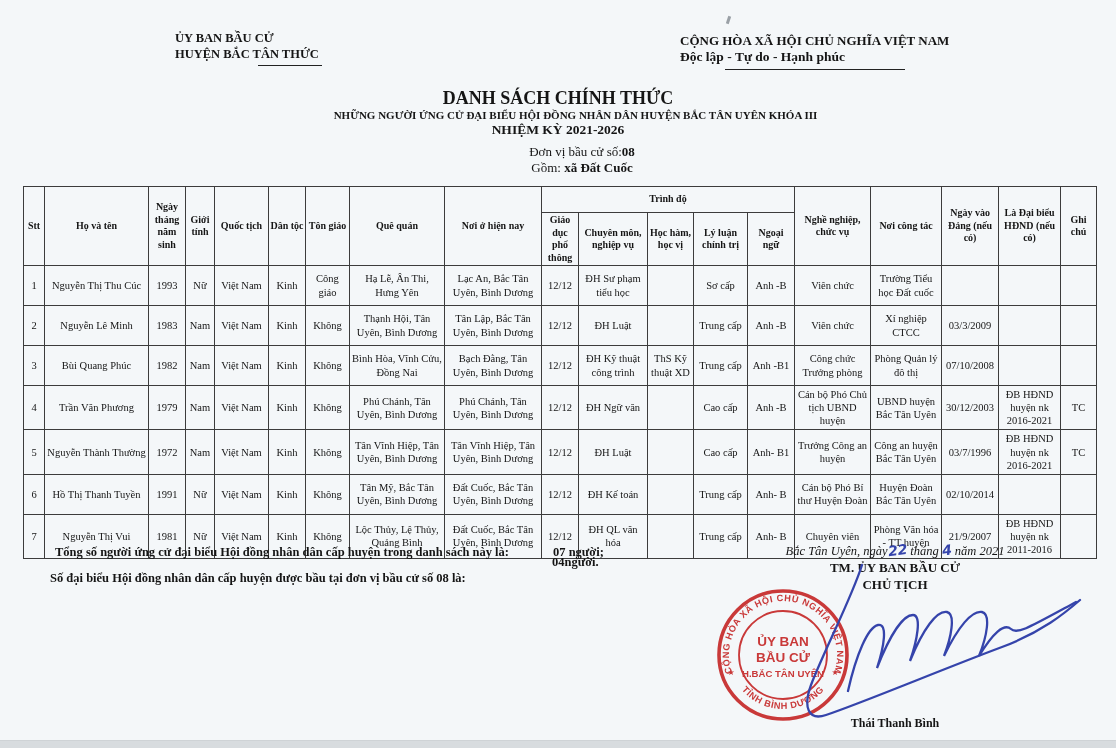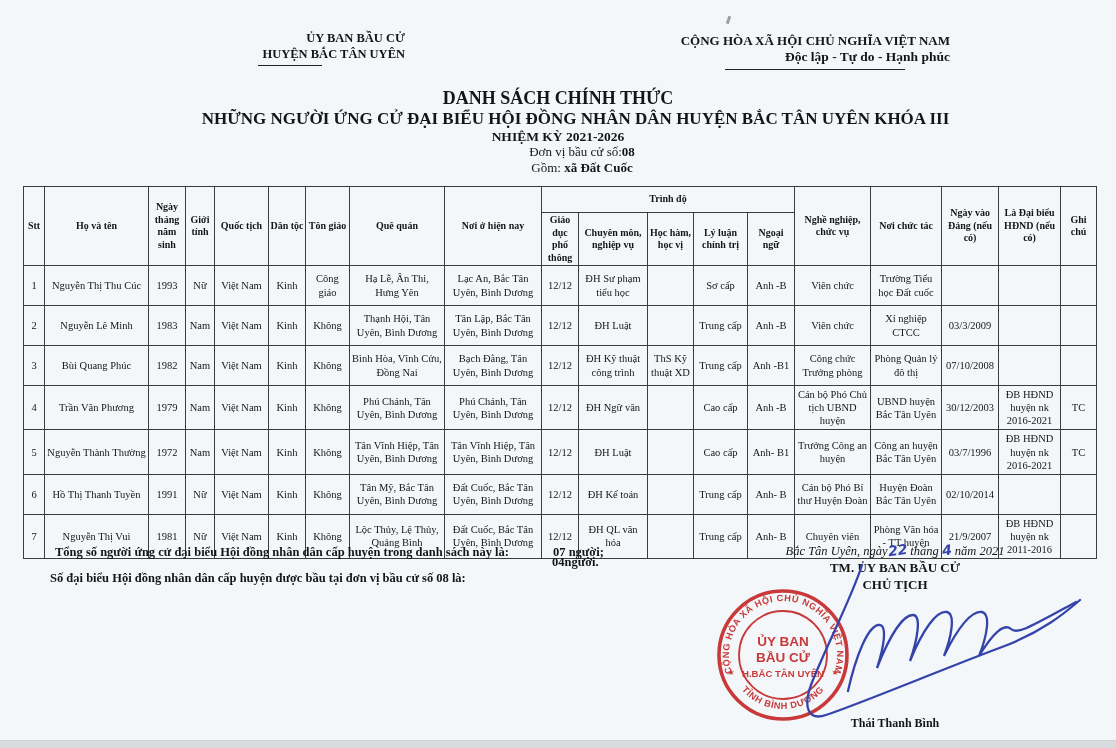--- a/index.html
+++ b/index.html
@@ -1,30 +1,30 @@
 <!DOCTYPE html>
 <html><head>
 <meta charset="utf-8">
 <style>
   html,body{margin:0;padding:0;background:#e9ebed;}
   .page{position:relative;width:1116px;height:748px;background:#f4f7f9;overflow:hidden;
         font-family:"Liberation Serif",serif;color:#151515;}
   
-  .org-block{position:absolute;text-align:right;line-height:1.25;}
+  .org-block{position:absolute;text-align:left;line-height:1.25;}
   .org-left{left:175px;top:31px;width:230px;font-weight:bold;font-size:12.5px;}
   .org-right{left:680px;top:33px;width:270px;font-weight:bold;}
   .org-right .l1{font-size:13px;}
   .org-right .l2{font-size:13.5px;}
   .rule{height:0;border-top:1.4px solid #222;margin:3px auto 0;}
   .rule-left{width:64px;}
   .rule-right{width:180px;}
   
   .title-block{position:absolute;left:0;top:88px;width:100%;text-align:center;font-weight:bold;line-height:1.18;}
   .title-block .t1{font-size:18px;}
-  .title-block .t2{font-size:17px;margin-left:35px;}
+  .title-block .t2{font-size:11px;margin-left:35px;}
   .title-block .t3{font-size:13.5px;}
   .unit-block{position:absolute;left:0;top:144px;width:100%;text-align:center;font-size:13px;line-height:1.2;padding-left:24px;}
   .unit-block b{font-weight:bold;}
   
   table.main{position:absolute;left:23px;top:186px;width:1073px;border-collapse:collapse;table-layout:fixed;}
   table.main th,table.main td{border:1px solid #3c3c3c;vertical-align:middle;text-align:center;
        padding:2px 2px;font-size:10.5px;line-height:1.25;word-wrap:break-word;}
   table.main th{font-weight:bold;font-size:10px;padding:1px 1px;}
   table.main thead tr.tier1{height:26px;}
   table.main thead tr.tier2{height:50px;}
@@ -53,21 +53,21 @@
 </style>
 </head>
 <body>
 
 <div class="page">
 
   <div class="artifact"></div>
 
   <div class="org-block org-left">
     <div>ỦY BAN BẦU CỬ</div>
-    <div>HUYỆN BẮC TÂN UYÊN</div>
+    <div>HUYỆN BẮC TÂN THỨC</div>
     <div class="rule rule-left"></div>
   </div>
   <div class="org-block org-right">
     <div class="l1">CỘNG HÒA XÃ HỘI CHỦ NGHĨA VIỆT NAM</div>
     <div class="l2">Độc lập - Tự do - Hạnh phúc</div>
     <div class="rule rule-right"></div>
   </div>
 
   <div class="title-block">
     <div class="t1">DANH SÁCH CHÍNH THỨC</div>
@@ -107,21 +107,21 @@
         <th rowspan="2">Họ và tên</th>
         <th rowspan="2">Ngày tháng năm sinh</th>
         <th rowspan="2">Giới tính</th>
         <th rowspan="2">Quốc tịch</th>
         <th rowspan="2">Dân tộc</th>
         <th rowspan="2">Tôn giáo</th>
         <th rowspan="2">Quê quán</th>
         <th rowspan="2">Nơi ở hiện nay</th>
         <th colspan="5">Trình độ</th>
         <th rowspan="2">Nghề nghiệp, chức vụ</th>
-        <th rowspan="2">Nơi chức tác</th>
+        <th rowspan="2">Nơi công tác</th>
         <th rowspan="2">Ngày vào Đảng (nếu có)</th>
         <th rowspan="2">Là Đại biểu HĐND (nếu có)</th>
         <th rowspan="2">Ghi chú</th>
       </tr>
       <tr class="tier2">
         <th>Giáo dục phổ thông</th>
         <th>Chuyên môn, nghiệp vụ</th>
         <th>Học hàm, học vị</th>
         <th>Lý luận chính trị</th>
         <th>Ngoại ngữ</th>

